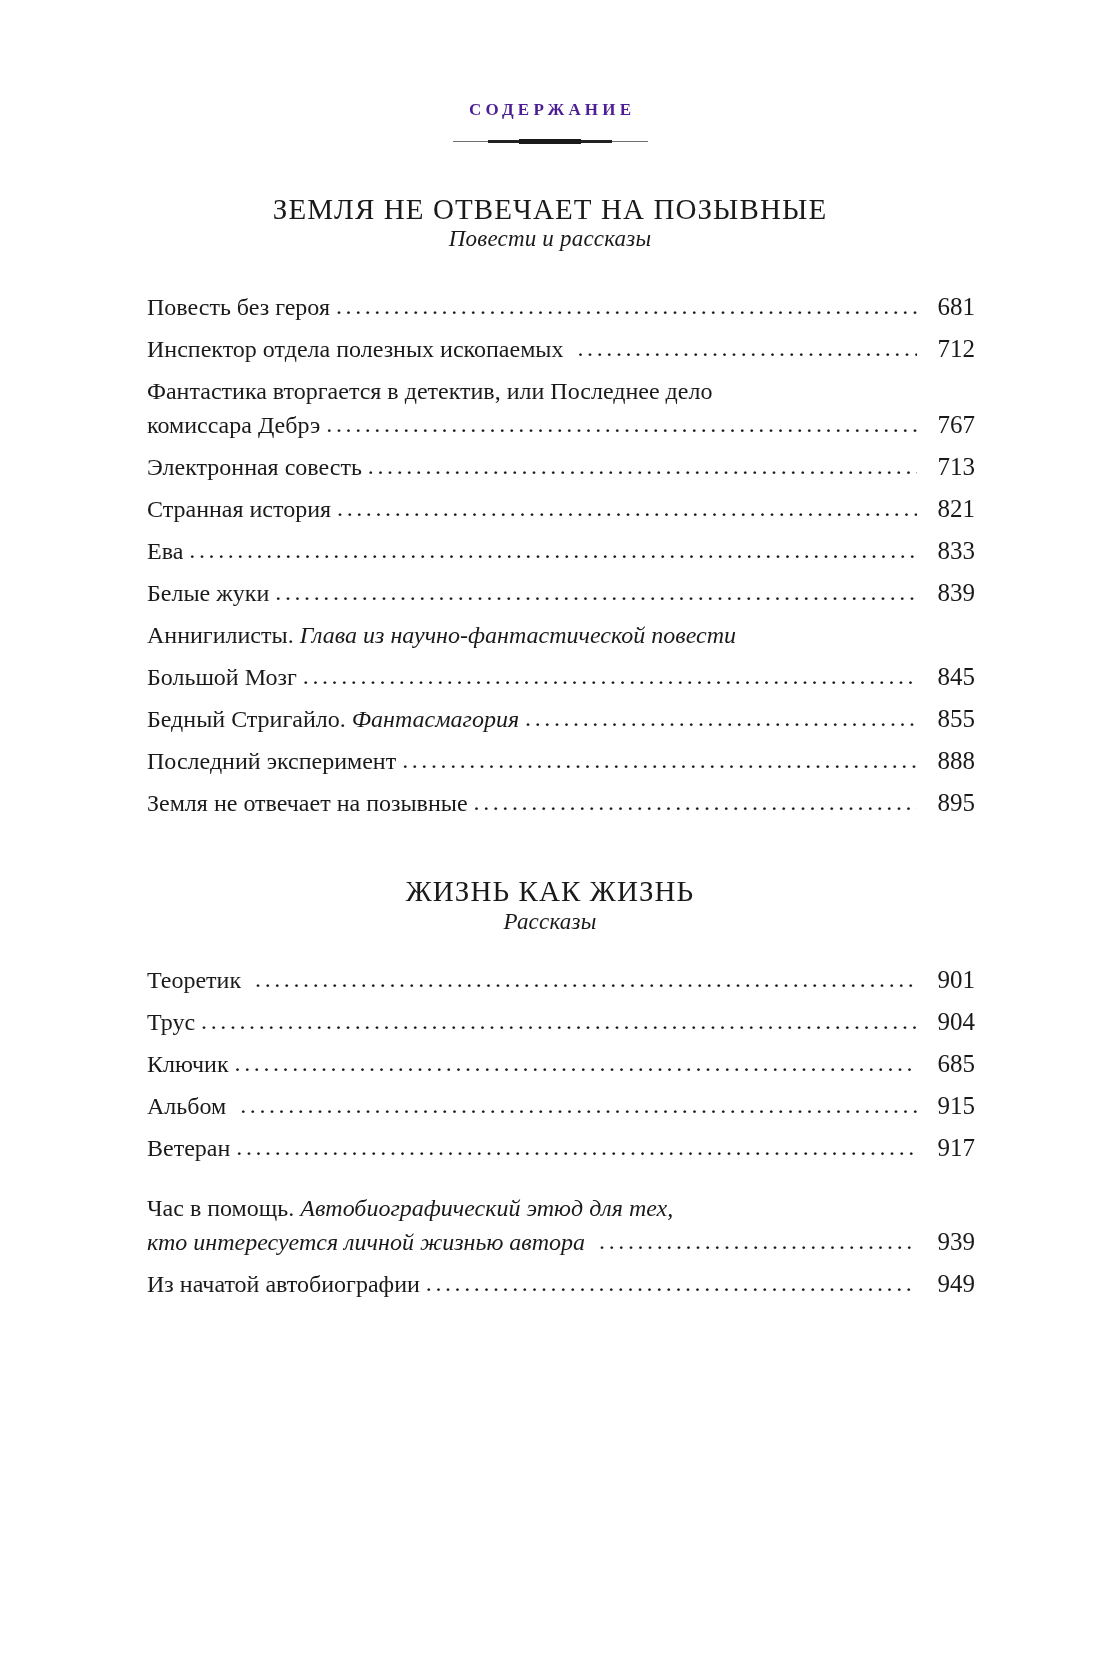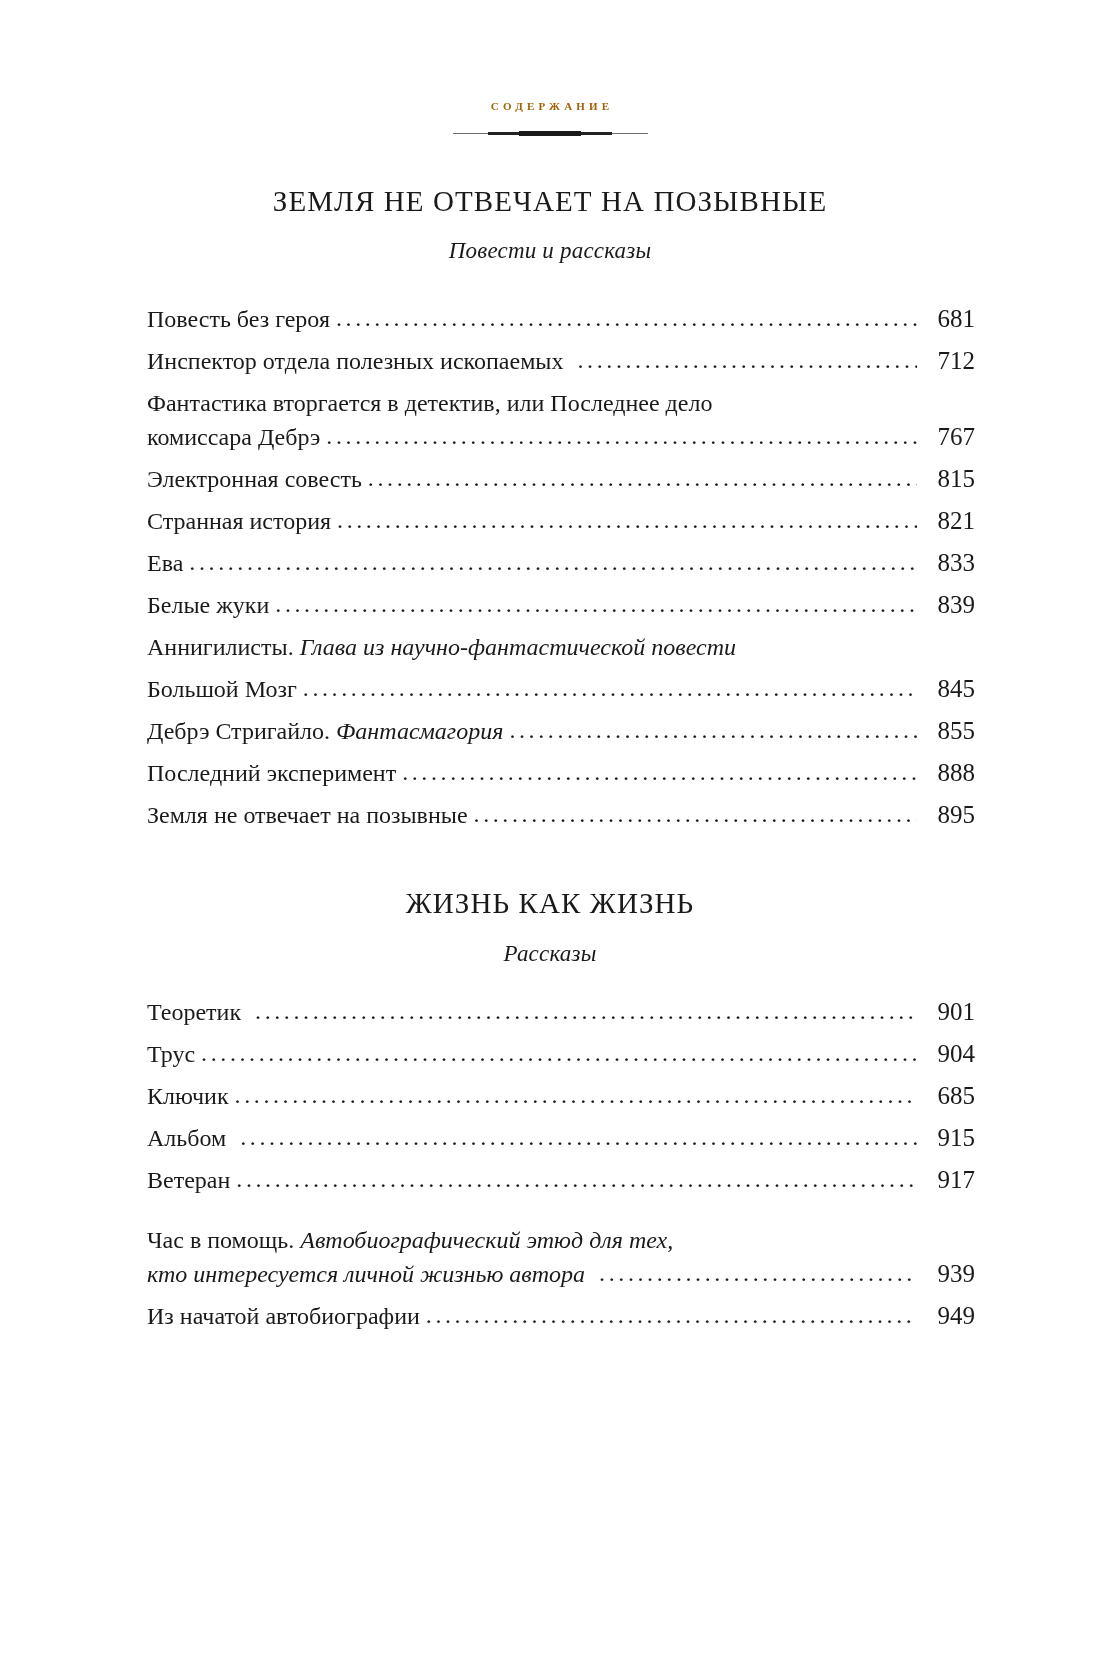--- a/index.html
+++ b/index.html
@@ -22,25 +22,25 @@
     height: 1669px;
     box-sizing: border-box;
     padding: 0;
     overflow: hidden;
   }
 
   
   .running-head {
     text-align: center;
     margin-top: 100px;
-    font-size: 11px;
+    font-size: 17px;
     letter-spacing: 4.2px;
     font-weight: 700;
     text-indent: 4.2px;
-    color: #a16207;
+    color: #4c1d95;
   }
 
   .head-rule {
     width: 195px;
     margin: 17px auto 0 auto;
     height: 9px;
     position: relative;
   }
   .head-rule .thin {
     position: absolute;
@@ -79,21 +79,21 @@
     font-size: 29px;
     letter-spacing: 1.1px;
     font-weight: 400;
     line-height: 1.15;
     white-space: nowrap;
   }
   .section-subtitle {
     text-align: center;
     font-style: italic;
     font-size: 23px;
-    margin-top: 20px;
+    margin-top: 0;
     letter-spacing: 0.2px;
   }
 
   
   .toc {
     margin: 0;
     padding: 0;
     list-style: none;
   }
   .toc.first-list { margin-top: 40px; }
@@ -201,21 +201,21 @@
         <span class="title-text">комиссара Дебрэ</span>
         <span class="leader"></span>
         <span class="page-num">767</span>
       </div>
     </li>
 
     <li class="toc-entry">
       <div class="entry-line">
         <span class="title-text">Электронная совесть</span>
         <span class="leader"></span>
-        <span class="page-num">815</span>
+        <span class="page-num">713</span>
       </div>
     </li>
 
     <li class="toc-entry">
       <div class="entry-line">
         <span class="title-text">Странная история</span>
         <span class="leader"></span>
         <span class="page-num">821</span>
       </div>
     </li>
@@ -247,21 +247,21 @@
       <div class="entry-line">
         <span class="title-text">Большой Мозг</span>
         <span class="leader"></span>
         <span class="page-num">845</span>
       </div>
     </li>
 
 
     <li class="toc-entry">
       <div class="entry-line">
-        <span class="title-text"><span>Дебрэ Стригайло. </span><span class="it">Фантасмагория</span></span>
+        <span class="title-text"><span>Бедный Стригайло. </span><span class="it">Фантасмагория</span></span>
         <span class="leader"></span>
         <span class="page-num">855</span>
       </div>
     </li>
 
     <li class="toc-entry">
       <div class="entry-line">
         <span class="title-text">Последний эксперимент</span>
         <span class="leader"></span>
         <span class="page-num">888</span>

